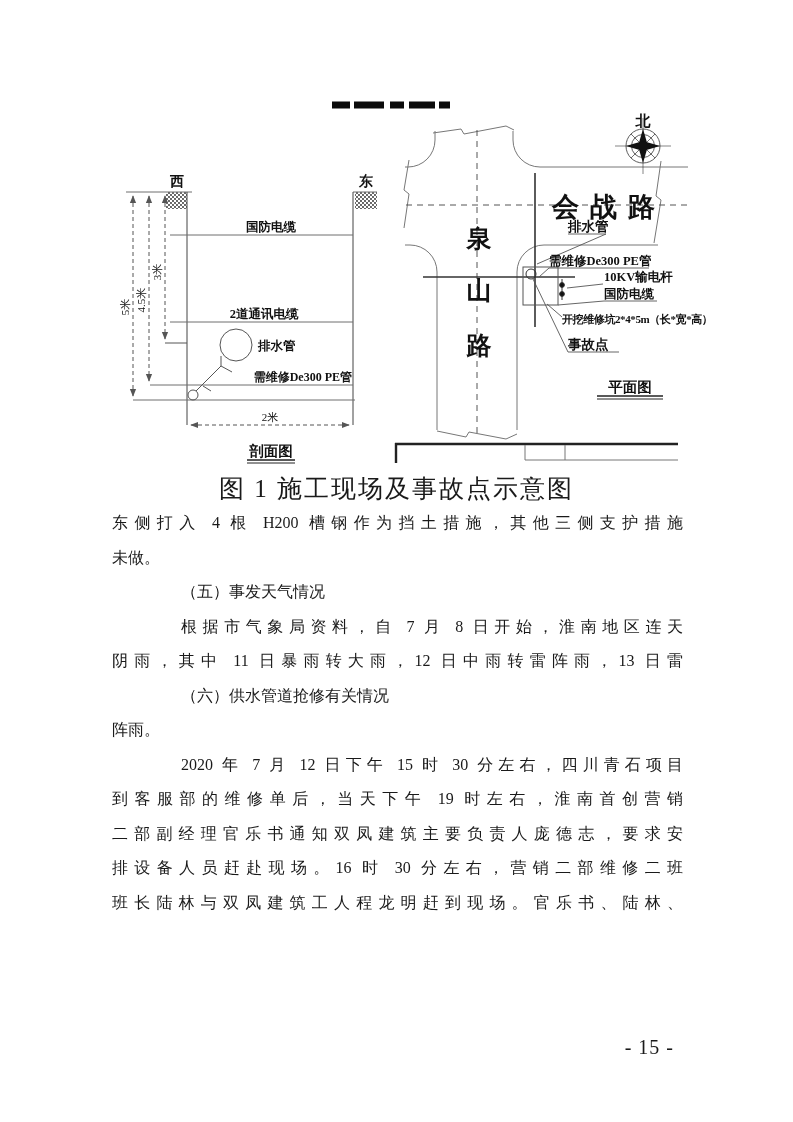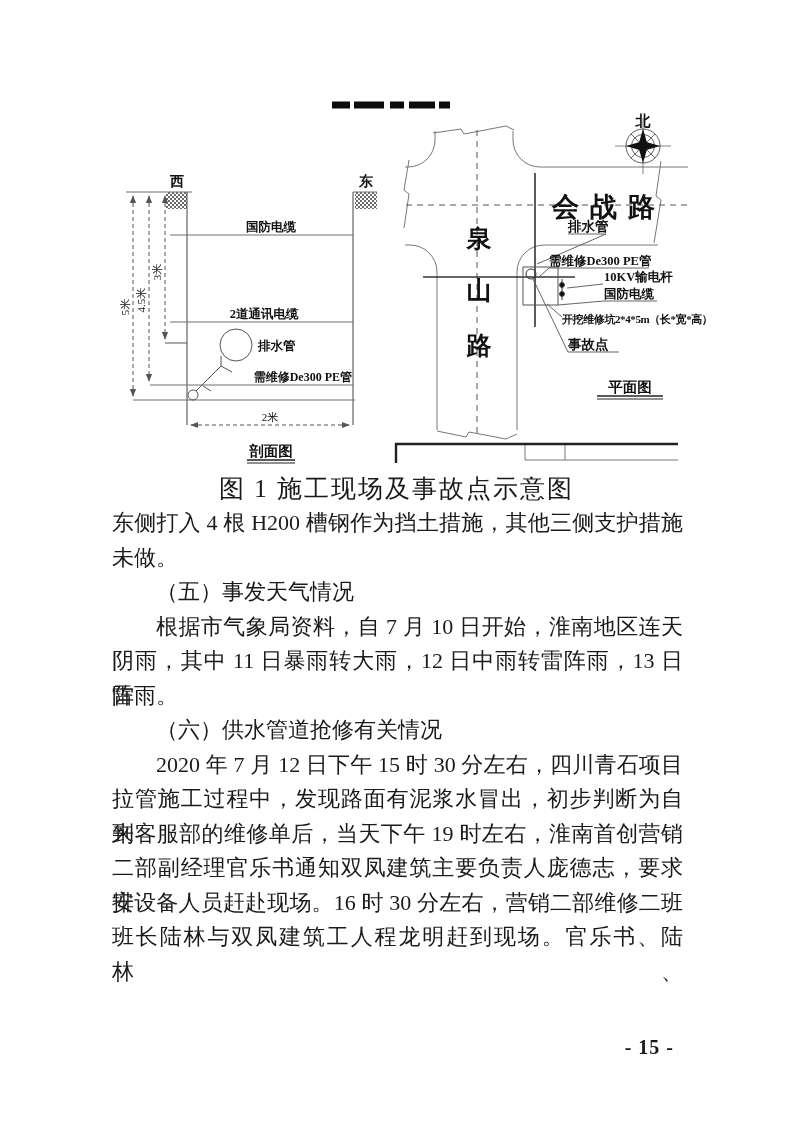--- a/index.html
+++ b/index.html
@@ -7,27 +7,27 @@
     position:relative;width:793px;height:1122px;background:#ffffff;margin:0 auto;
     font-family:"Liberation Serif","DejaVu Serif",serif;color:#1a1a1a;overflow:hidden;
   }
   svg.figure{position:absolute;left:0;top:0;}
   svg text{fill:#111;font-family:"Liberation Serif","DejaVu Serif",serif;}
   .lbl{font-weight:bold;}
   .caption{
     position:absolute;top:472px;left:0;width:793px;text-align:center;
     font-size:25px;letter-spacing:2px;
   }
-  .bodytext{position:absolute;left:112px;top:506px;width:571px;font-size:22px;}
+  .bodytext{position:absolute;left:112px;top:506px;width:571px;font-size:16px;}
   .ln{height:34.5px;line-height:34.5px;white-space:nowrap;}
   .j{text-align:justify;text-align-last:justify;white-space:normal;}
-  .ind{text-indent:2em;}
+  .ind{text-indent:2em;margin-left:37px;}
   .pagenum{
     position:absolute;top:1036px;left:0;width:793px;text-align:right;
-    padding-right:119px;box-sizing:border-box;font-size:20px;letter-spacing:1px;font-weight:bold;
+    padding-right:119px;box-sizing:border-box;font-size:20px;letter-spacing:1px;
   }
 </style>
 </head>
 <body>
 
 <div class="page">
 
   <svg class="figure" width="793" height="480" viewBox="0 0 793 480">
     <defs>
       <pattern id="stip" width="4" height="4" patternUnits="userSpaceOnUse">
@@ -167,26 +167,25 @@
     <text x="568" y="349" font-size="13.5" class="lbl">事故点</text>
     <text x="630" y="392" font-size="14.5" text-anchor="middle" class="lbl">平面图</text>
   </svg>
 
   <div class="caption">图 1 施工现场及事故点示意图</div>
 
   <div class="bodytext">
     <div class="ln j">东侧打入 4 根 H200 槽钢作为挡土措施，其他三侧支护措施</div>
     <div class="ln">未做。</div>
     <div class="ln ind">（五）事发天气情况</div>
-    <div class="ln j ind">根据市气象局资料，自 7 月 10 日开始，淮南地区连天</div>
+    <div class="ln j ind">根据市气象局资料，自 7 月 8 日开始，淮南地区连天</div>
     <div class="ln j">阴雨，其中 11 日暴雨转大雨，12 日中雨转雷阵雨，13 日雷</div>
+    <div class="ln ind">（六）供水管道抢修有关情况</div>
     <div class="ln">阵雨。</div>
-    <div class="ln ind">（六）供水管道抢修有关情况</div>
     <div class="ln j ind">2020 年 7 月 12 日下午 15 时 30 分左右，四川青石项目</div>
-    <div class="ln j">拉管施工过程中，发现路面有泥浆水冒出，初步判断为自来</div>
     <div class="ln j">到客服部的维修单后，当天下午 19 时左右，淮南首创营销</div>
     <div class="ln j">二部副经理官乐书通知双凤建筑主要负责人庞德志，要求安</div>
     <div class="ln j">排设备人员赶赴现场。16 时 30 分左右，营销二部维修二班</div>
     <div class="ln j">班长陆林与双凤建筑工人程龙明赶到现场。官乐书、陆林、</div>
   </div>
 
   <div class="pagenum">- 15 -</div>
 
 </div>
 

